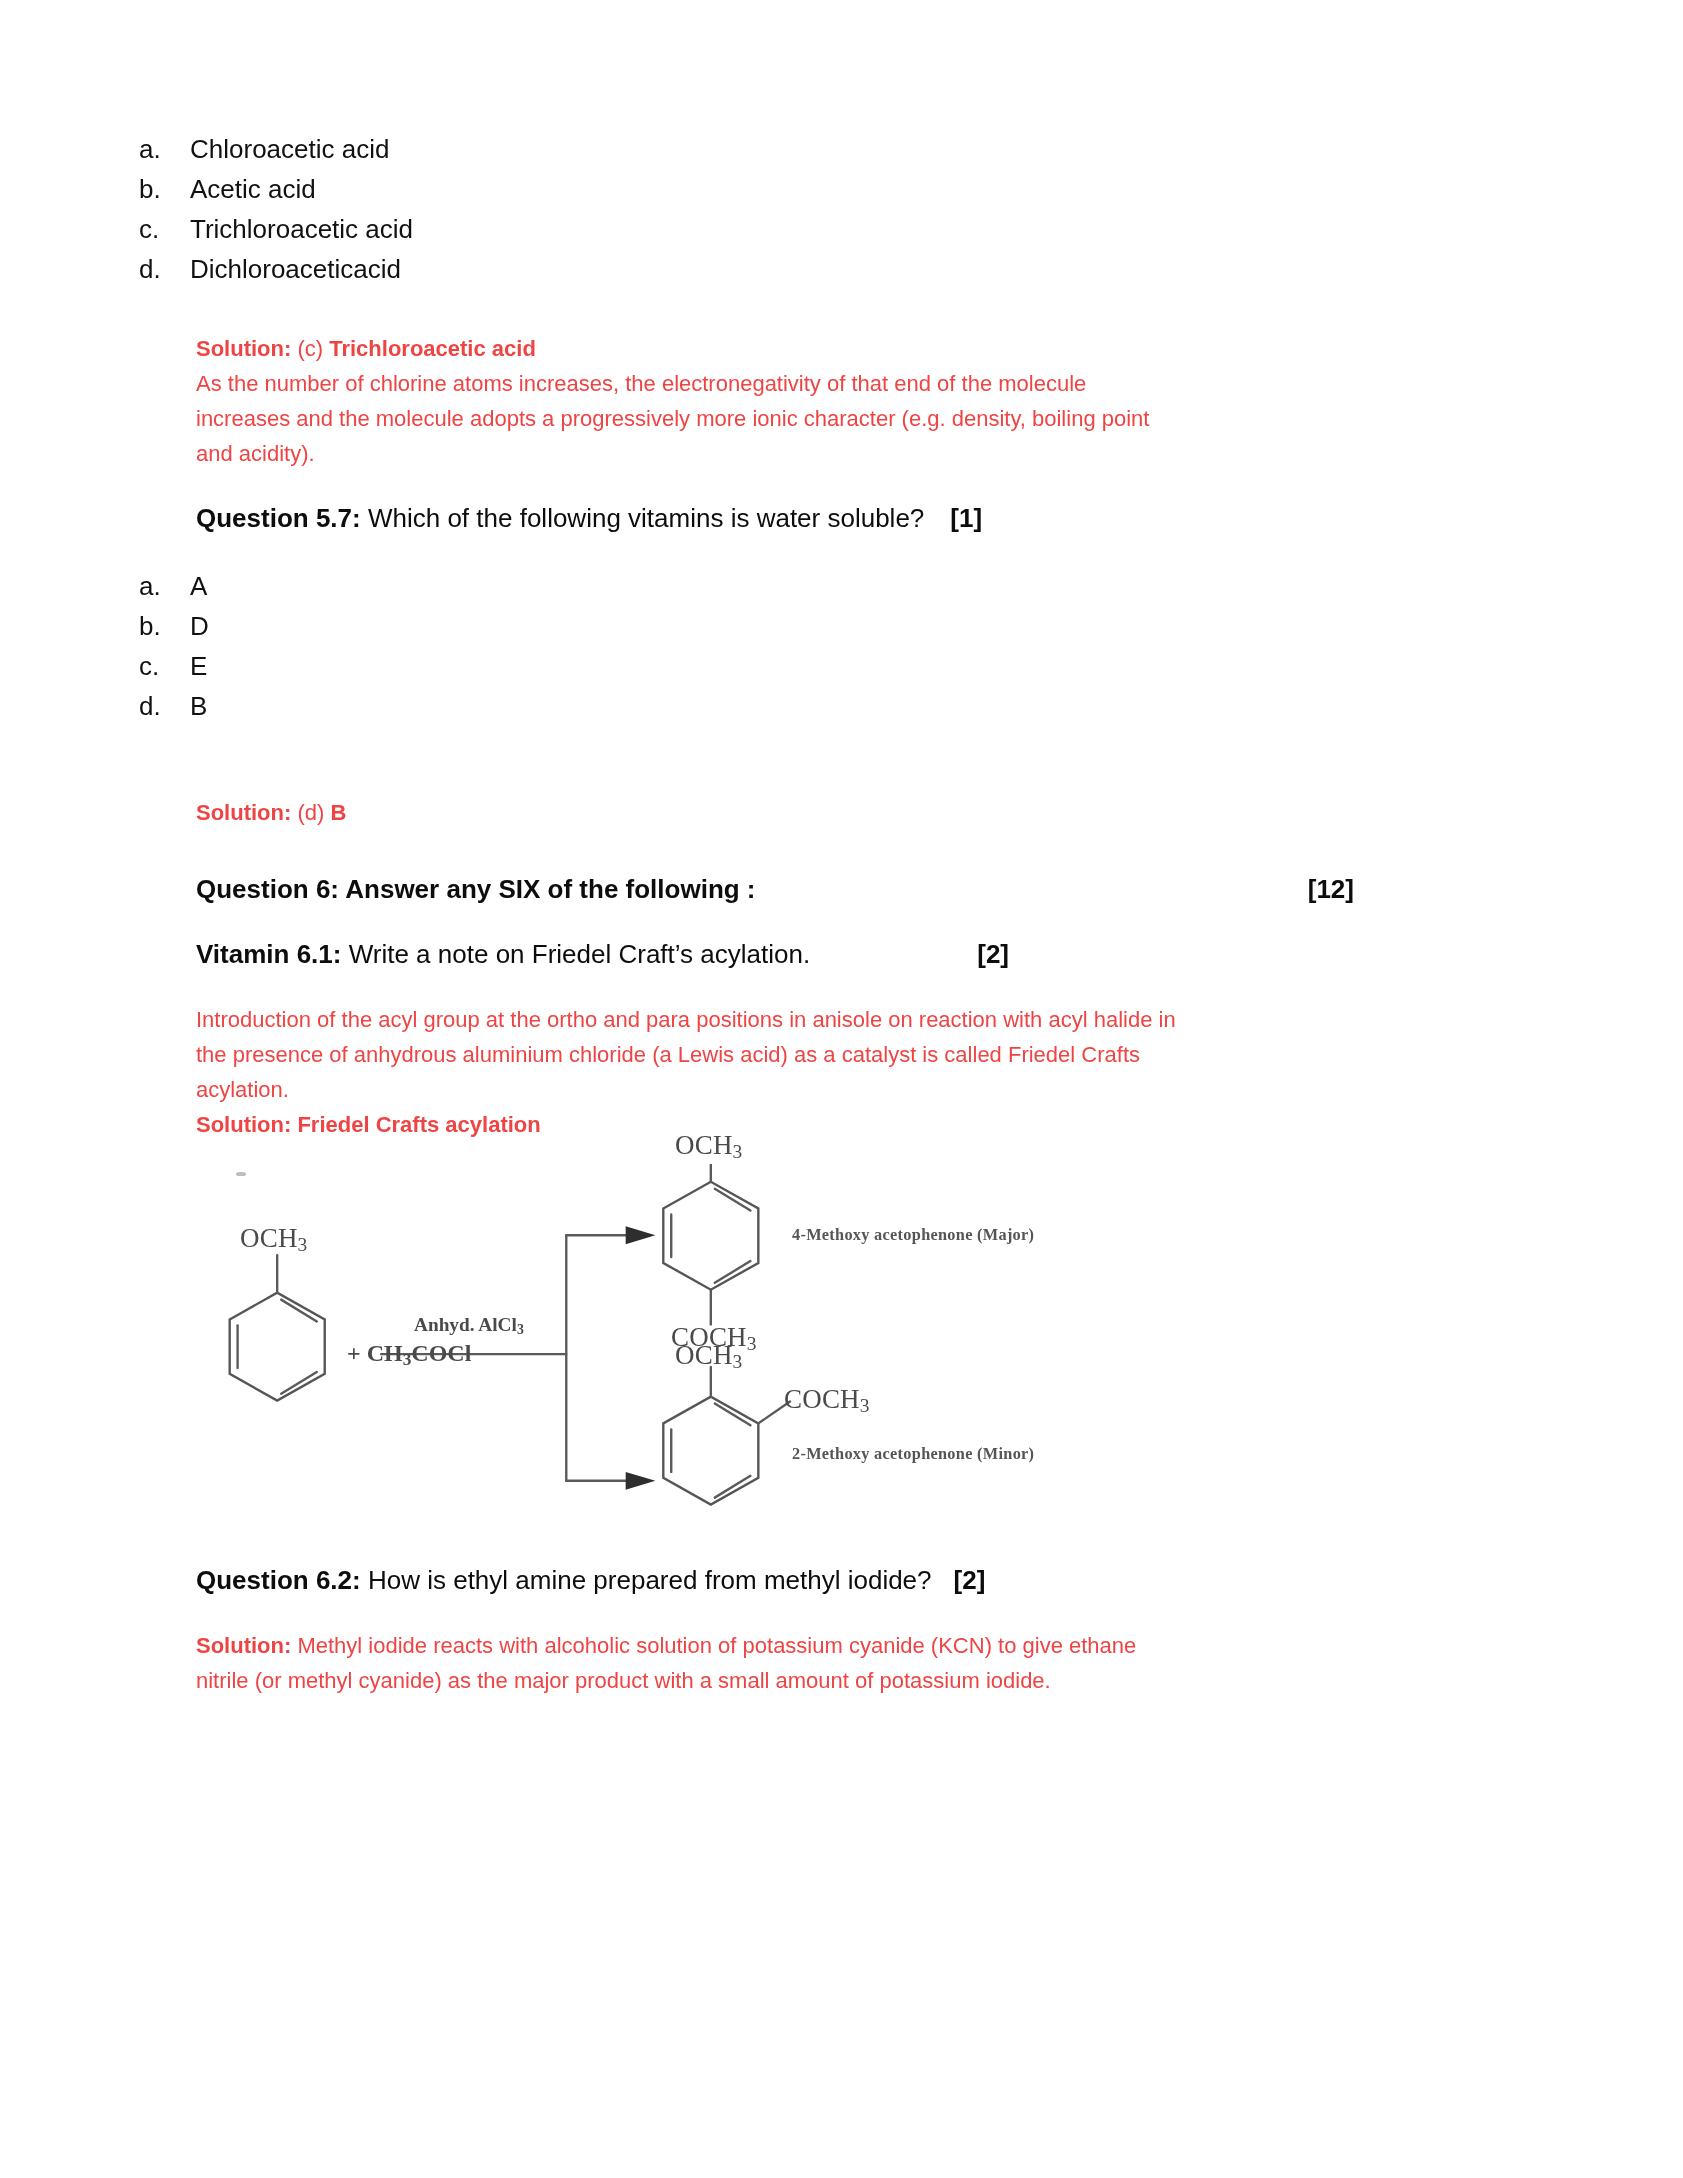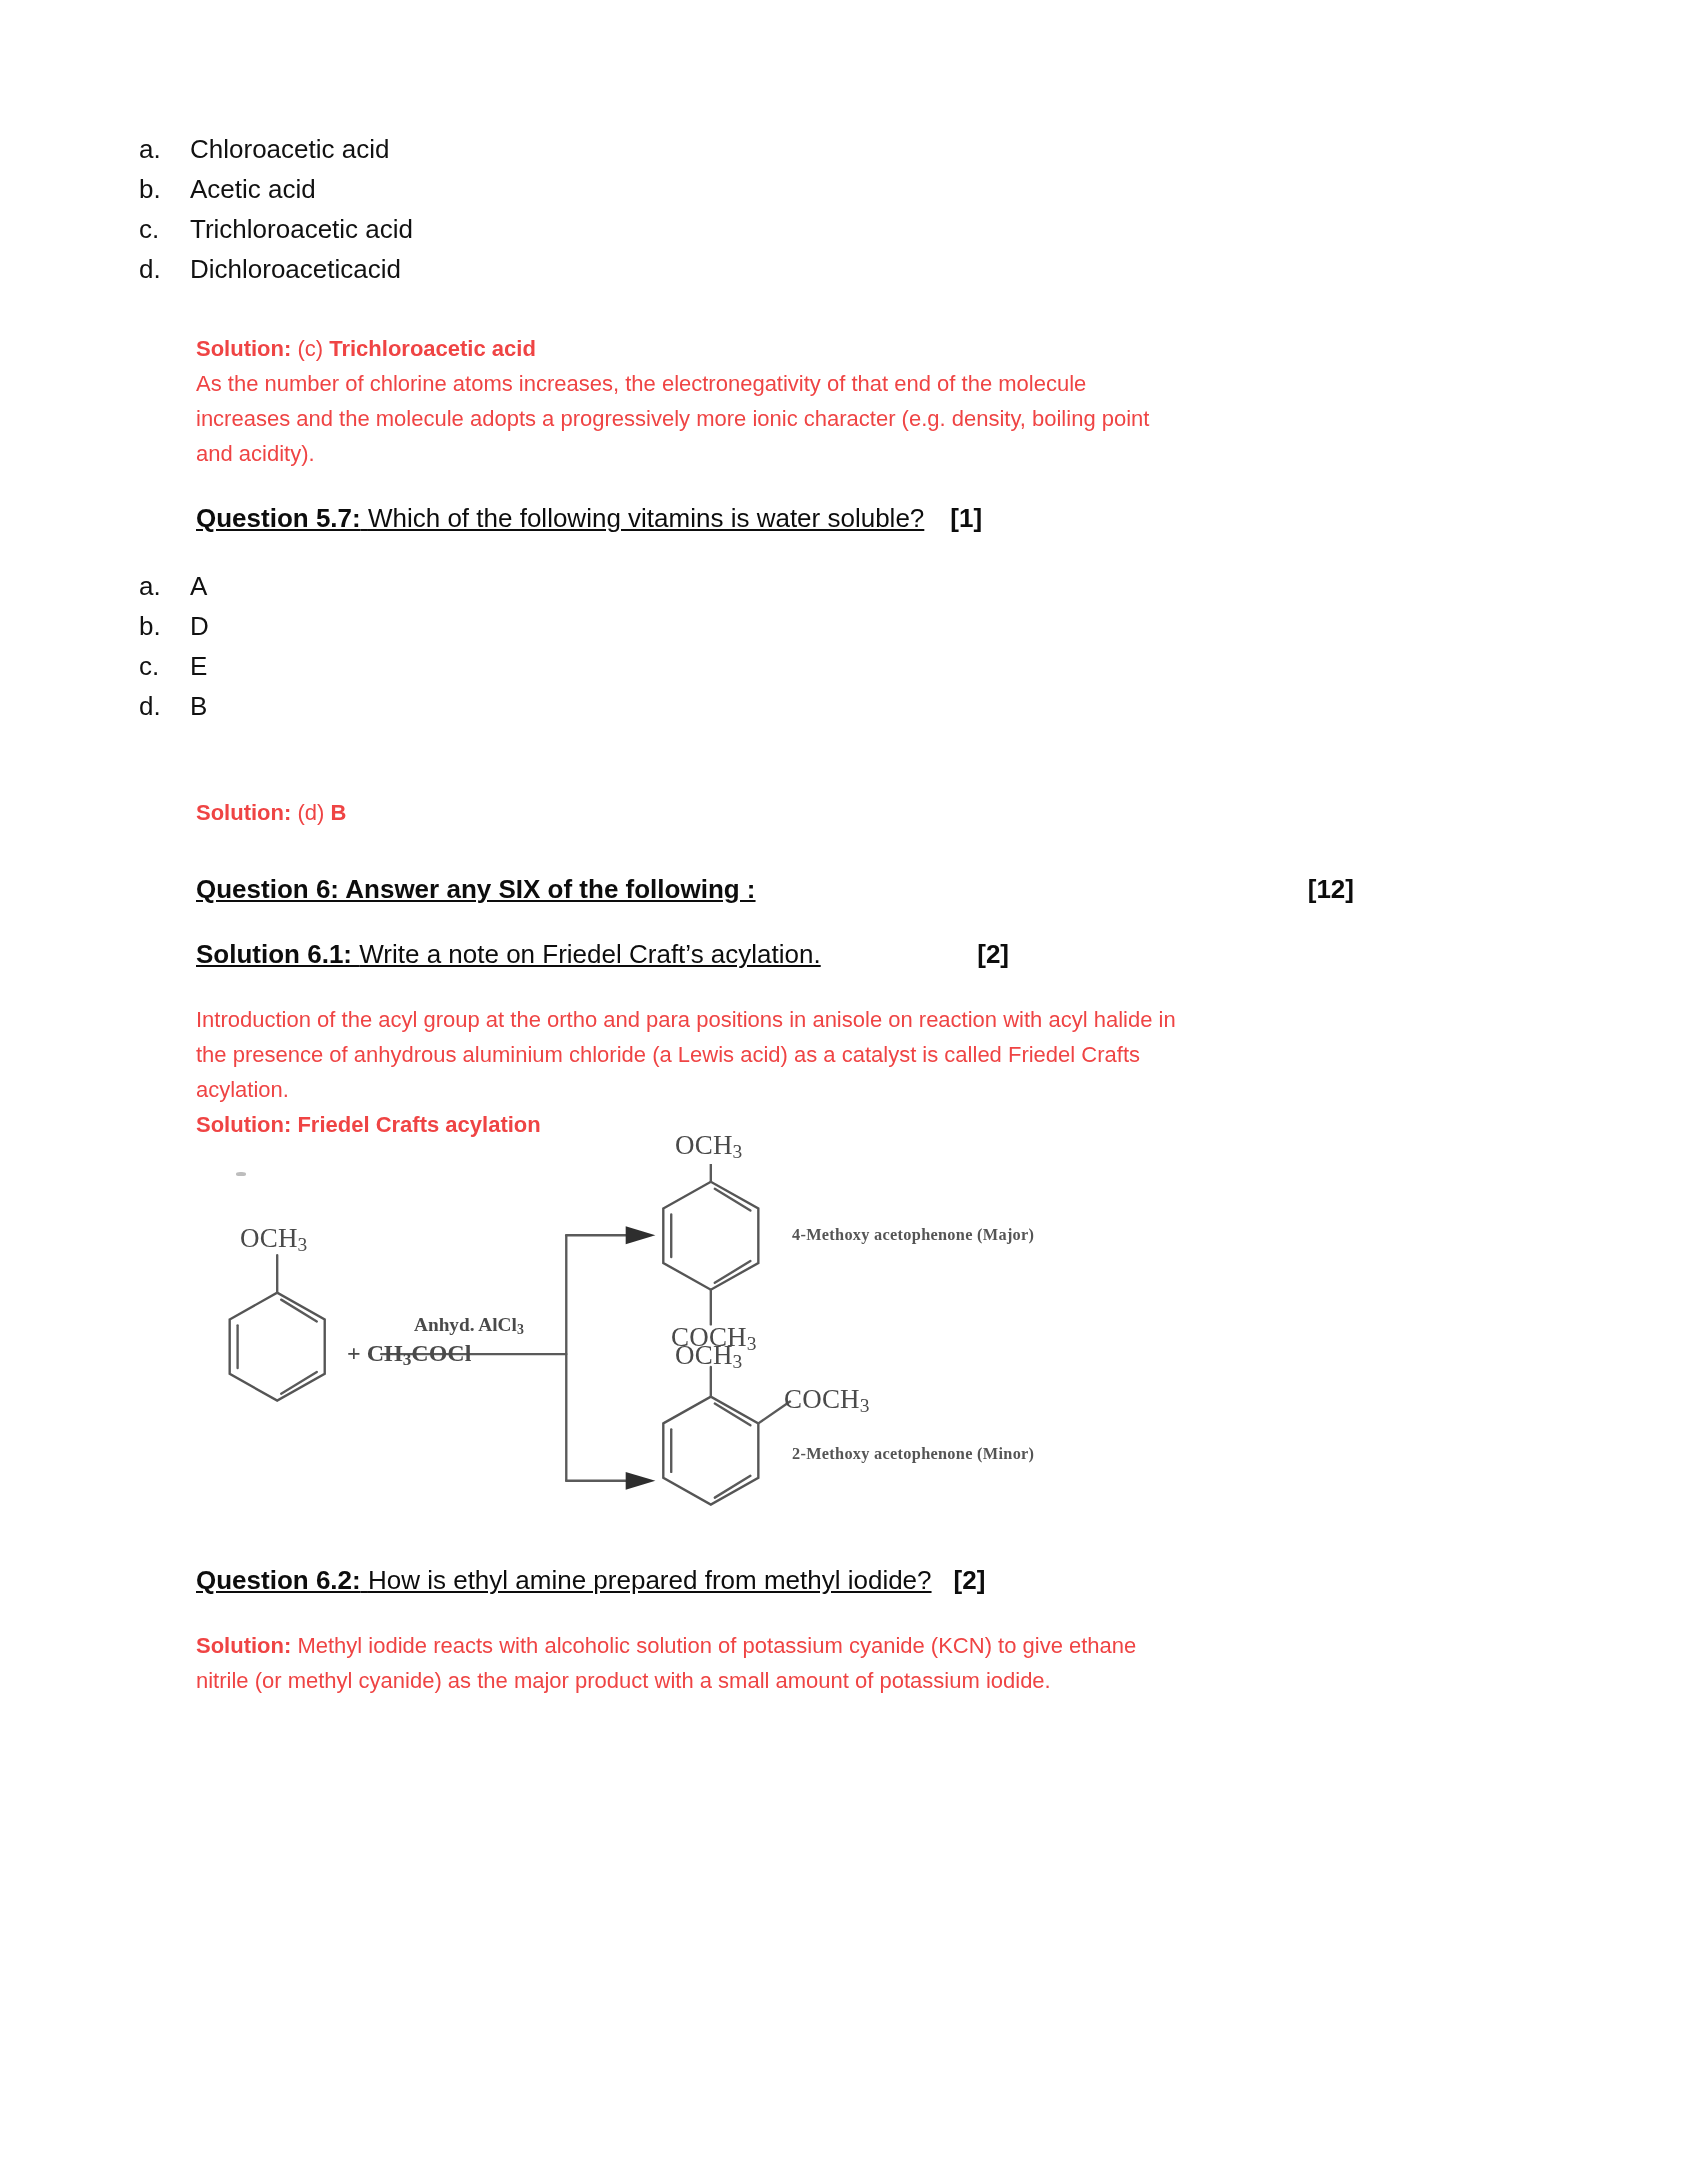--- a/index.html
+++ b/index.html
@@ -66,21 +66,21 @@
   .block-gap-md { height: 30px; }
 
   
   .qrow {
     display: flex;
     align-items: baseline;
     max-width: 1158px;
     font-size: 26px;
     line-height: 35px;
   }
-  .qrow .qtext { white-space: nowrap; text-decoration: underline; }
+  .qrow .qtext { white-space: nowrap; }
   .qrow .marks {
     font-weight: bold;
     white-space: nowrap;
     font-family: "Liberation Sans", sans-serif;
   }
   .spacer-flex { flex: 1 1 auto; }
 
   .marks-fixed-q57 { margin-left: 26px; }
   .marks-fixed-q62 { margin-left: 22px; }
 
@@ -209,21 +209,21 @@
       <span class="qtext b">Question 6: Answer any SIX of the following :</span>
       <span class="spacer-flex"></span>
       <span class="marks">[12]</span>
     </div>
   </div>
 
   <div class="block-gap-md"></div>
 
   <div class="indent">
     <div class="qrow">
-      <span class="qtext"><span class="b">Solution 6.1:</span> <span>Write a note on Friedel Craft’s acylation.</span></span>
+      <span class="qtext"><span class="b">Vitamin 6.1:</span> <span>Write a note on Friedel Craft’s acylation.</span></span>
       <span class="spacer-flex"></span>
       <span class="marks" style="margin-right:345px">[2]</span>
     </div>
   </div>
 
   <div class="block-gap-md"></div>
 
   <div class="indent">
     <p class="para">Introduction of the acyl group at the ortho and para positions in anisole on reaction with acyl halide in the presence of anhydrous aluminium chloride (a Lewis acid) as a catalyst is called Friedel Crafts acylation.</p>
     <p class="para b">Solution: Friedel Crafts acylation</p>

